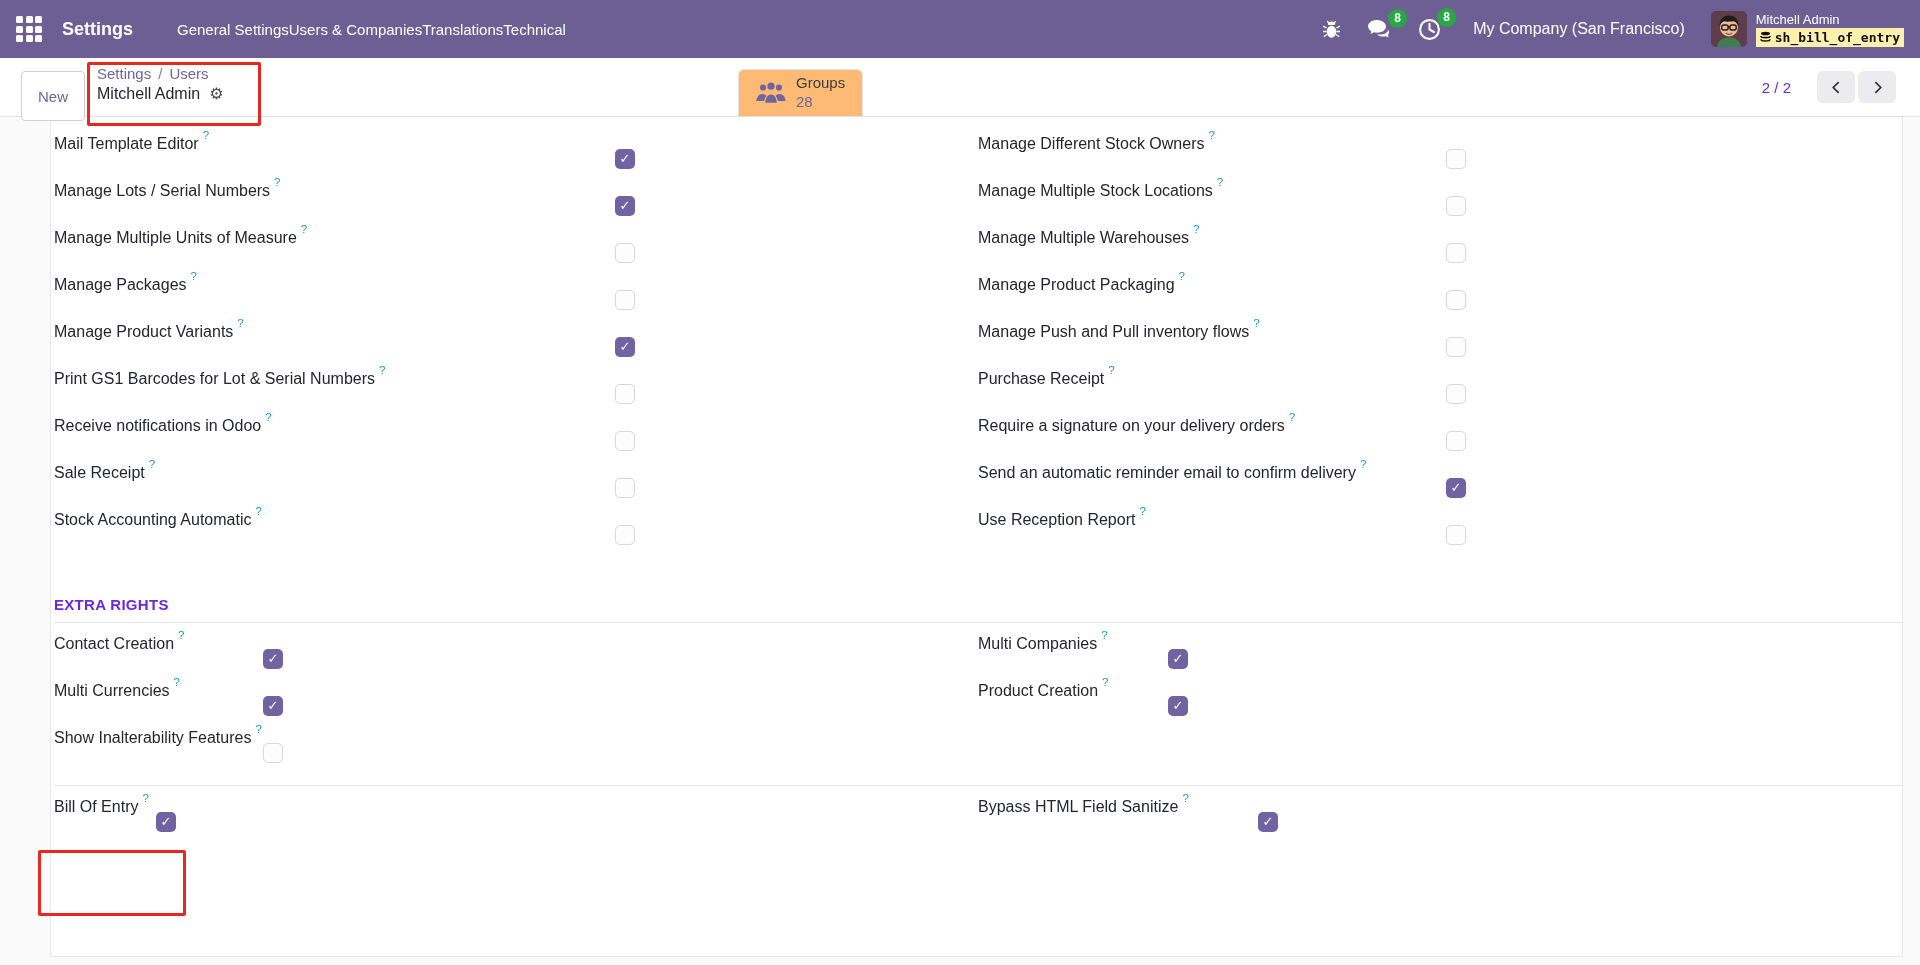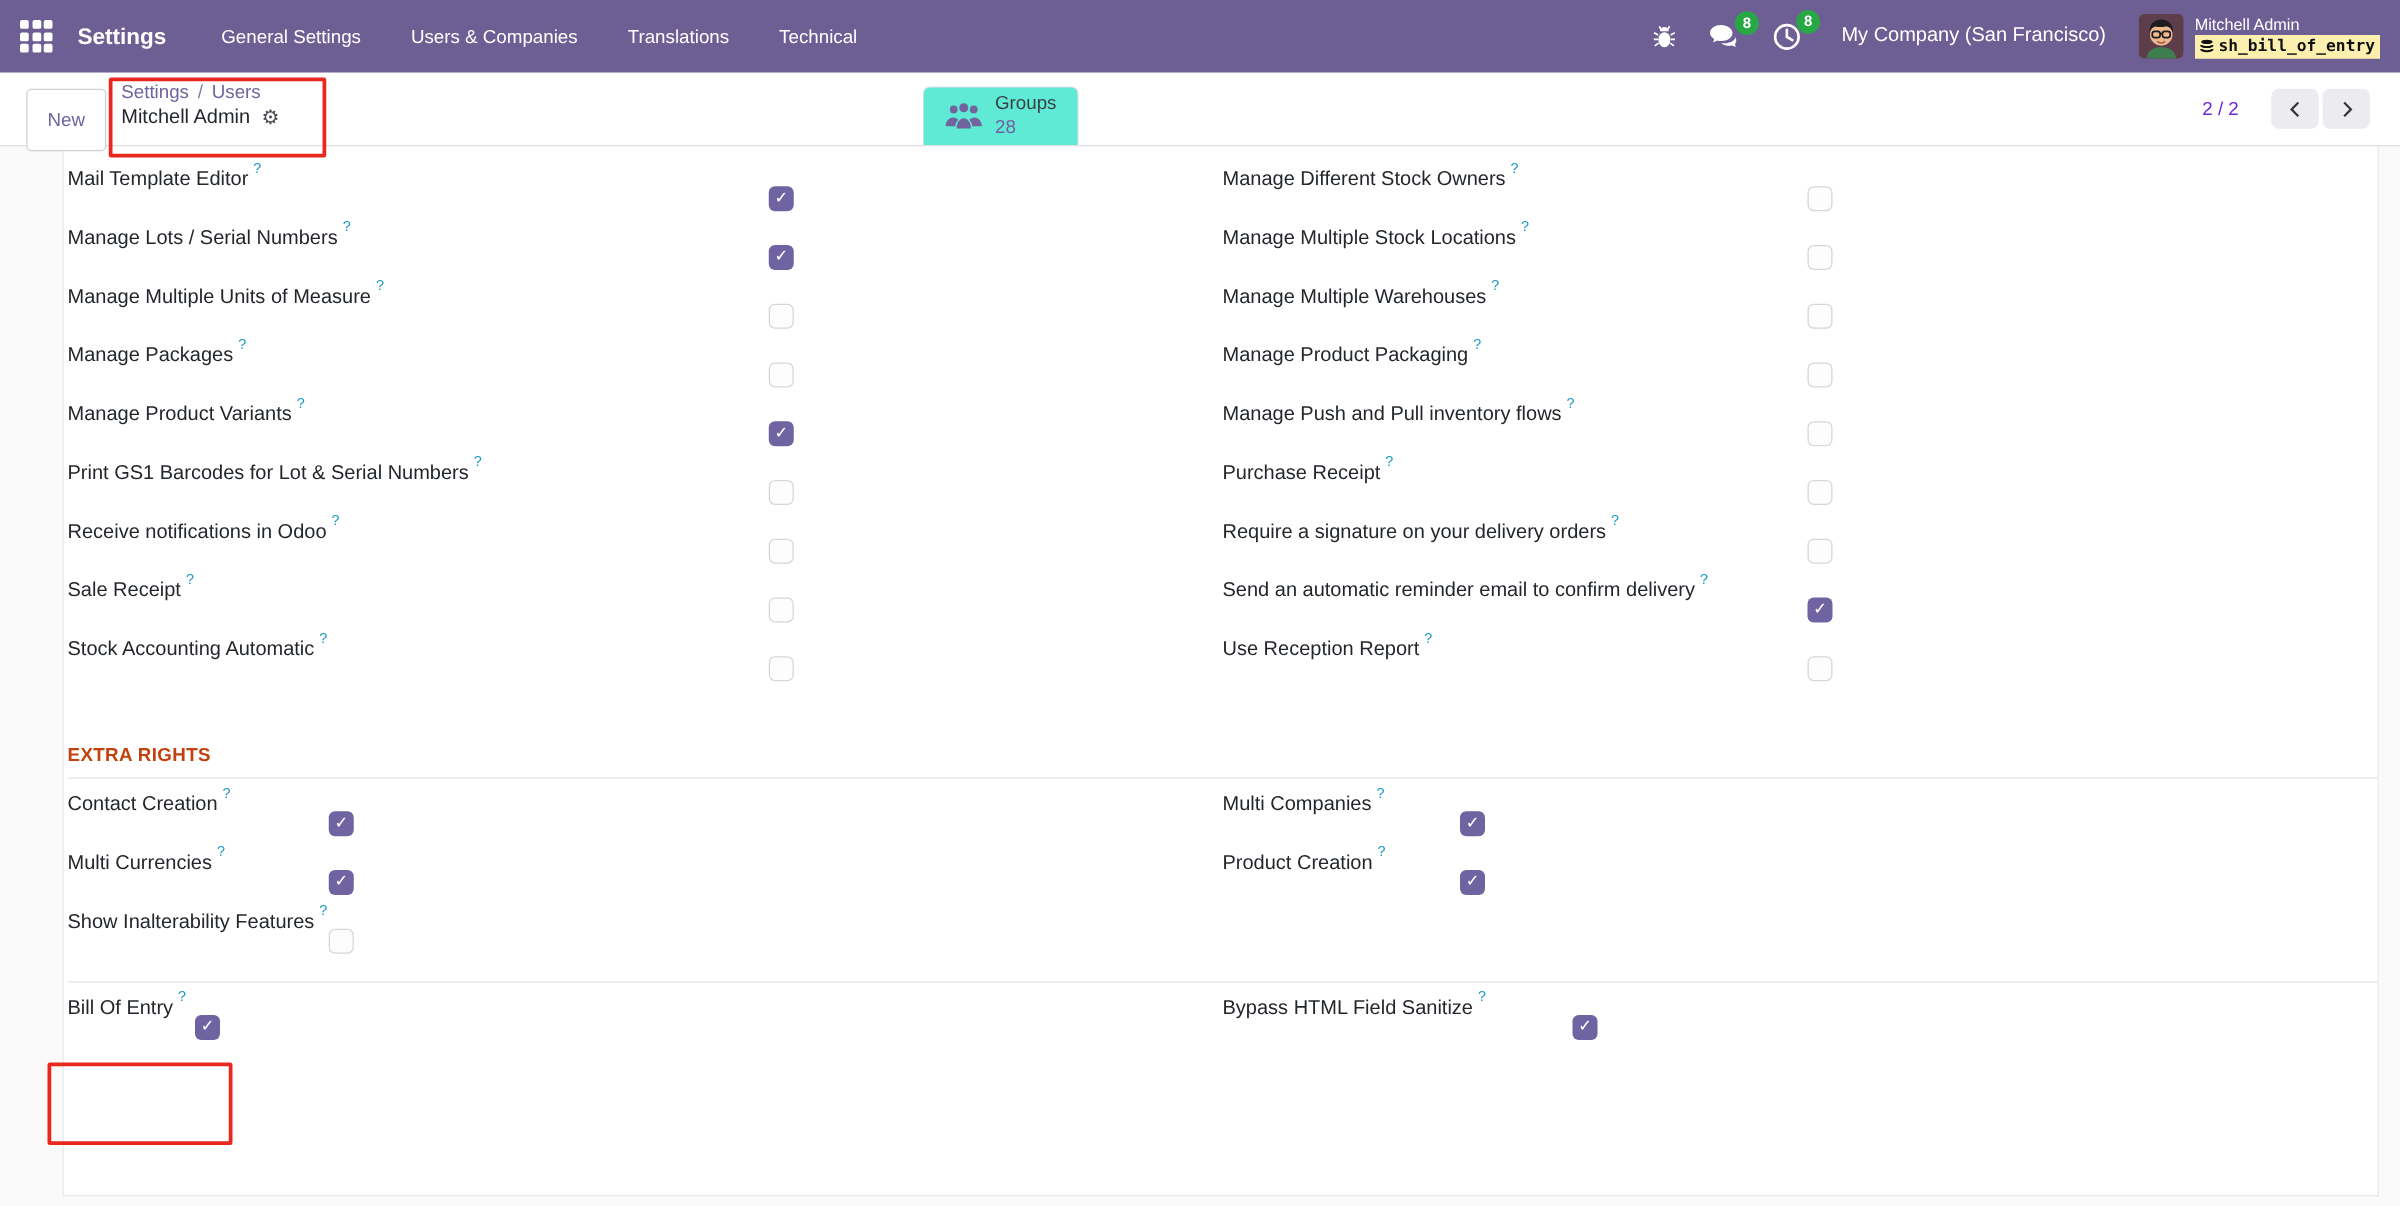--- a/index.html
+++ b/index.html
@@ -8,21 +8,21 @@
     font-family:"Liberation Sans",sans-serif;background:#fafafa;color:#23272b;
   }
   
   .navbar{
     position:absolute;top:0;left:0;right:0;height:58px;background:#6d5f94;
     display:flex;align-items:center;color:#fff;padding:0 16px;box-sizing:border-box;z-index:5;
   }
   .apps-grid{width:26px;height:26px;display:grid;grid-template-columns:repeat(3,7px);grid-template-rows:repeat(3,7px);gap:2.5px;cursor:pointer;}
   .apps-grid i{background:#fff;border-radius:1.5px;display:block;}
   .brand{font-size:18px;font-weight:700;margin-left:20px;cursor:pointer;}
-  .menu{display:flex;gap:40px;margin-left:44px;font-size:15px;}
+  .menu{display:flex;margin-left:44px;font-size:15px;}
   .menu span{cursor:pointer;}
   .nav-right{margin-left:auto;display:flex;align-items:center;gap:26px;}
   .icon-btn{position:relative;display:flex;align-items:center;cursor:pointer;}
   .badge{
     position:absolute;top:-10px;right:-15px;background:#28a745;color:#fff;border-radius:10px;
     min-width:19px;height:19px;font-size:12px;font-weight:700;display:flex;align-items:center;justify-content:center;padding:0 3px;box-sizing:border-box;
   }
   .company{font-size:16px;cursor:pointer;margin-left:6px;}
   .user{display:flex;align-items:center;gap:9px;cursor:pointer;}
   .avatar{width:36px;height:36px;border-radius:5px;overflow:hidden;flex:0 0 auto;}
@@ -42,40 +42,40 @@
     border:1px solid #cfcfd6;border-radius:4px;color:#71639e;font-size:15px;font-weight:500;
     font-family:"Liberation Sans",sans-serif;cursor:pointer;
   }
   .breadcrumbs{position:absolute;left:97px;top:7px;}
   .bc-line1{font-size:15px;color:#71639e;display:flex;gap:7px;align-items:center;}
   .bc-line1 .bc-link{cursor:pointer;}
   .bc-sep{color:#8278a8;}
   .bc-line2{font-size:16px;color:#23272b;display:flex;gap:9px;align-items:center;margin-top:3px;}
   .gear{font-family:"DejaVu Sans",sans-serif;font-size:16px;color:#4c4e55;cursor:pointer;line-height:1;}
   .stat-buttons{
-    position:absolute;left:738px;top:11px;height:47px;display:flex;background:#5eead4;
+    position:absolute;left:738px;top:11px;height:47px;display:flex;background:#fdba74;
     border:1px solid #e2e2e6;border-bottom:none;border-radius:6px 6px 0 0;box-sizing:border-box;
   }
   .stat-btn{display:flex;align-items:center;gap:10px;padding:0 17px;border-right:1px solid #e2e2e6;cursor:pointer;}
   .stat-btn:last-child{border-right:none;}
   .stat-text{display:flex;flex-direction:column;line-height:1.25;}
   .stat-label{font-size:15px;color:#3a3f44;}
   .stat-value{font-size:15px;color:#71639e;}
   .pager{position:absolute;right:24px;top:13px;display:flex;align-items:center;}
   .pager-text{font-size:15px;color:#6d28d9;margin-right:23px;}
   .pager-btn{
     width:38px;height:32px;border:none;border-radius:6px;background:#ebebf0;cursor:pointer;
     display:flex;align-items:center;justify-content:center;margin-left:3px;
   }
   
   .sheet{
     position:absolute;left:50px;right:17px;top:116px;height:841px;background:#fff;
     border:1px solid #e7e7ea;border-top:none;box-sizing:border-box;padding:19px 0 0 3px;z-index:1;
   }
-  .section-title{margin:38px 0 0 0;font-size:15px;font-weight:700;color:#c2410c;letter-spacing:.3px;}
+  .section-title{margin:38px 0 0 0;font-size:15px;font-weight:700;color:#6d28d9;letter-spacing:.3px;}
   .section-hr{border:none;border-top:1px solid #e3e3e7;margin:9px 0 0 0;}
   .sec-grid{display:grid;grid-template-columns:924px 1fr;margin-top:12px;}
   .sec-grid.first{margin-top:0;}
   .row{height:47px;display:flex;align-items:flex-start;position:relative;}
   .field-label{font-size:16px;color:#23272b;}
   sup.help{color:#1898c4;font-size:11.5px;margin-left:4px;position:relative;top:-6px;cursor:pointer;}
   .cb{
     position:absolute;top:50%;transform:translateY(-50%);width:20px;height:20px;border-radius:5px;
     box-sizing:border-box;cursor:pointer;
   }

